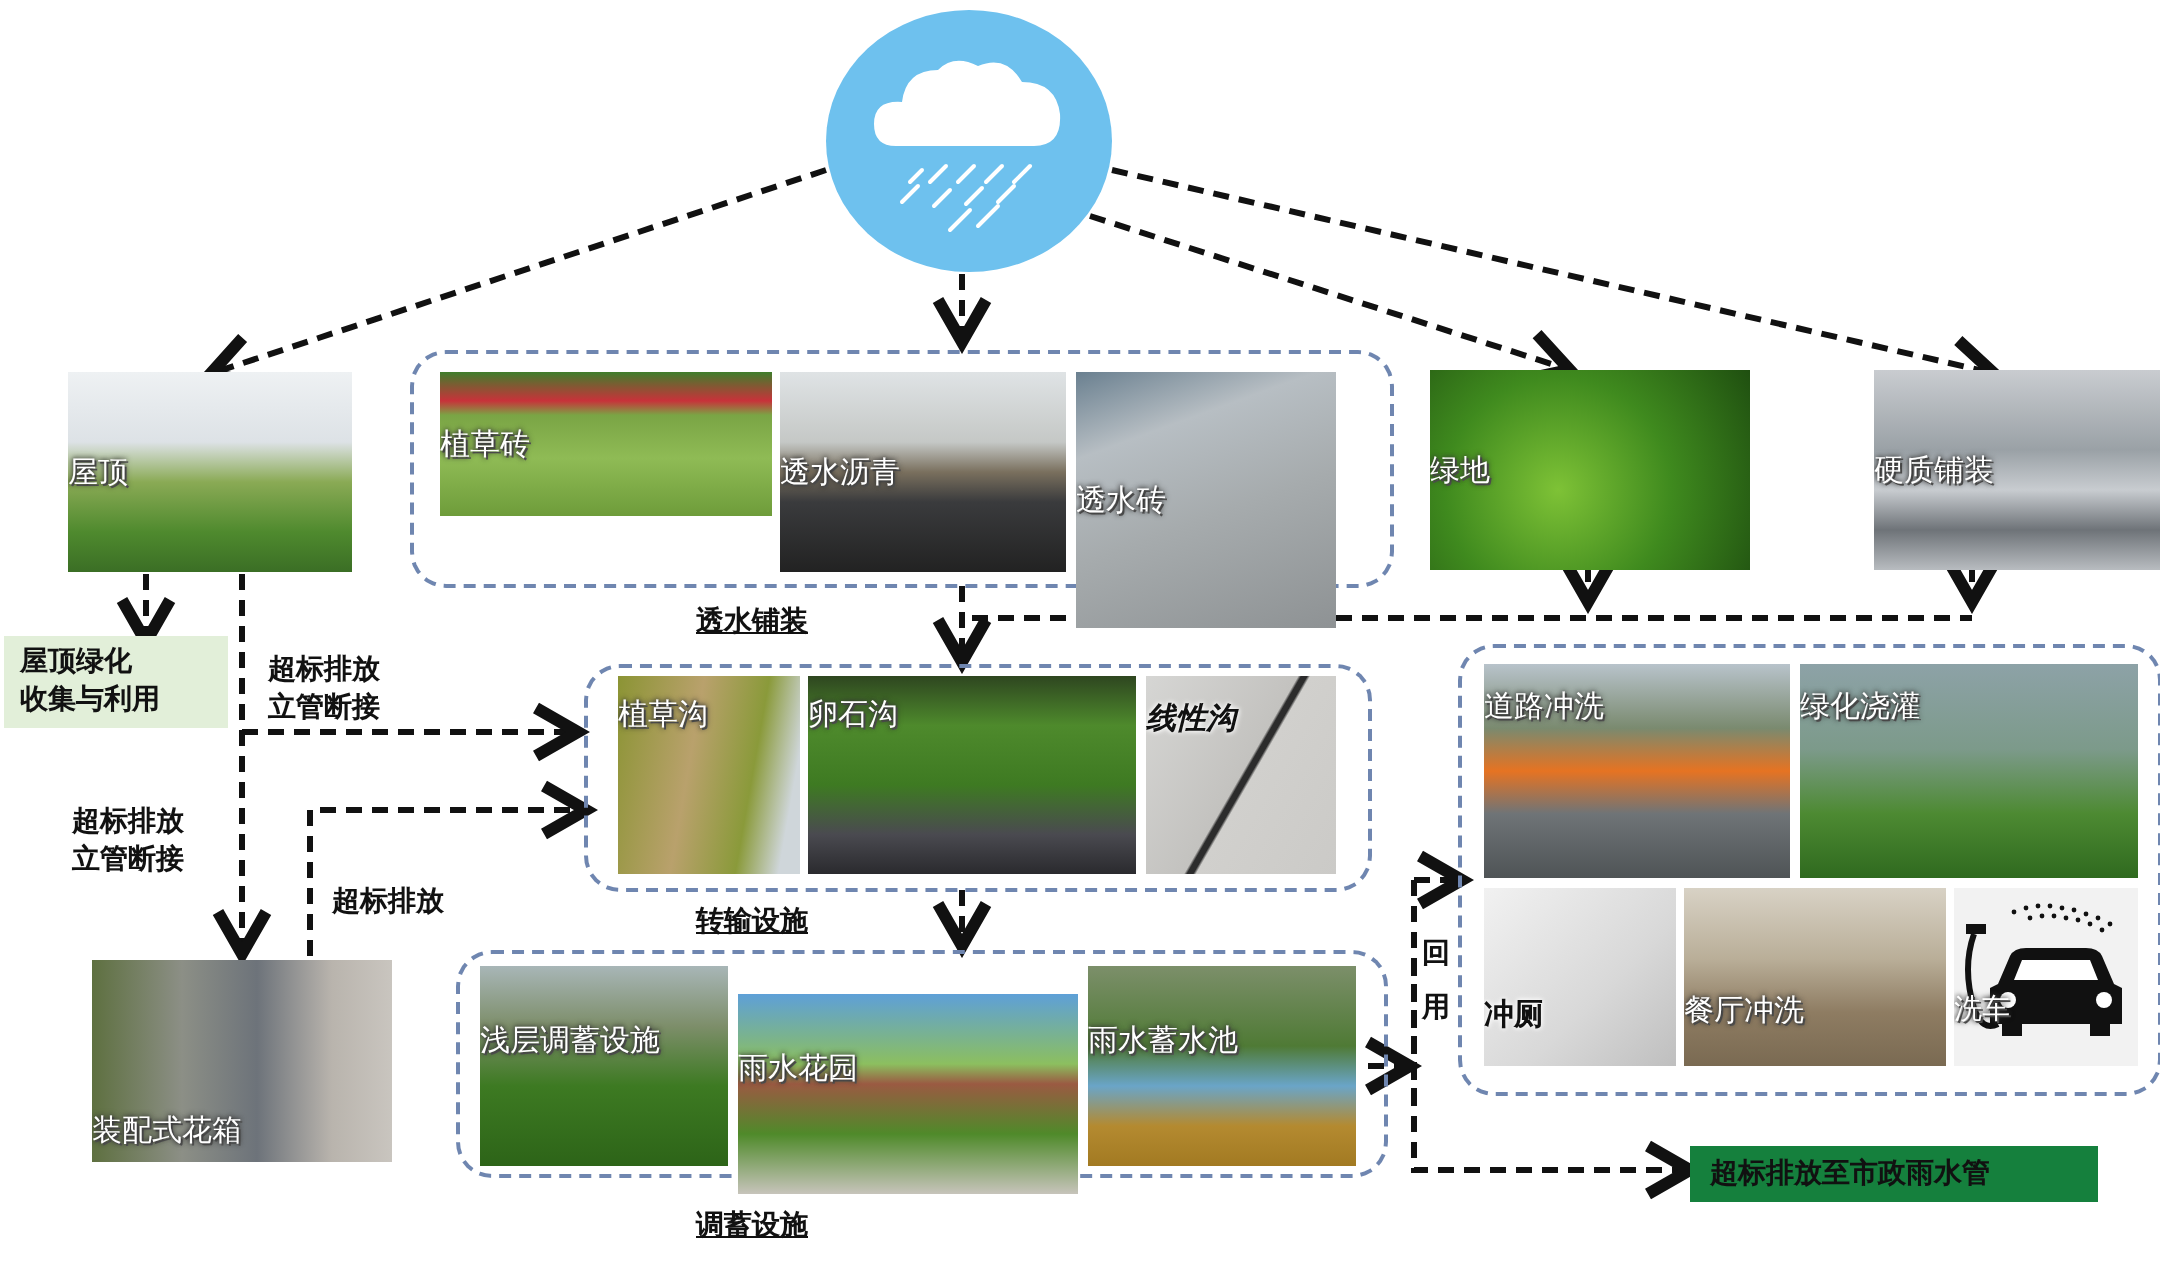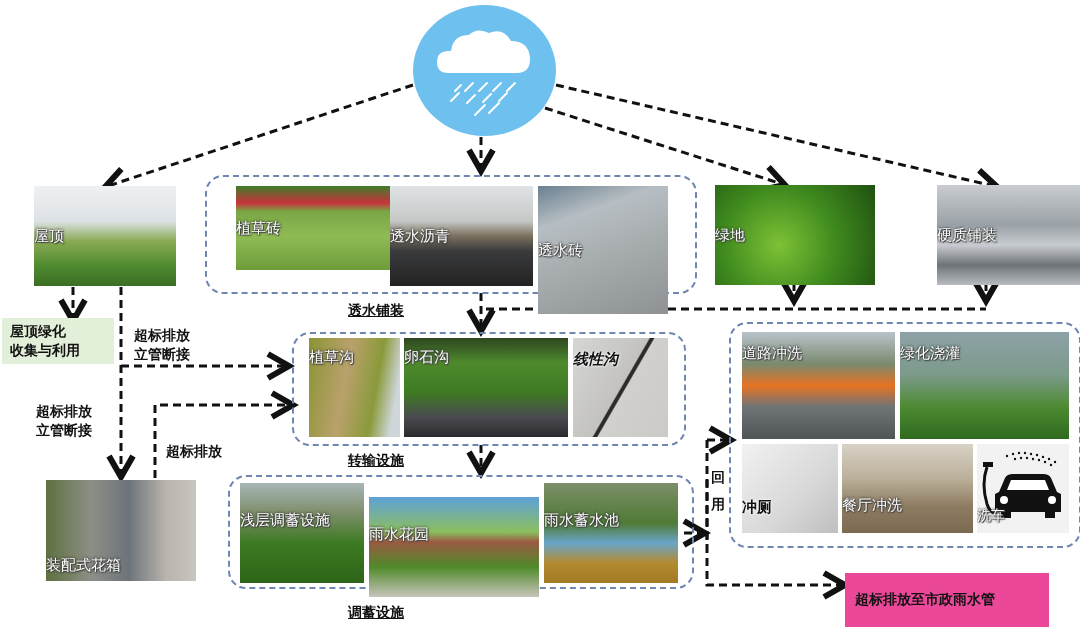--- a/index.html
+++ b/index.html
@@ -7,21 +7,21 @@
   .abs{position:absolute;}
   .photo{position:absolute;overflow:hidden;display:flex;align-items:center;}
   .photo .cap{font-size:15px;color:#fff;text-shadow:0 0 2px #333,0 0 3px #333,1px 1px 0 #555;position:relative;z-index:2;white-space:nowrap;}
   .photo .cap.dark{color:#111;text-shadow:0 0 2px #fff,0 0 3px #fff;font-weight:bold;}
   .group{position:absolute;border:2px dashed #6f86b0;border-radius:18px;}
   .label{position:absolute;font-weight:bold;font-size:14px;color:#111;}
   .label.u{text-decoration:underline;}
   .tag{position:absolute;font-weight:bold;font-size:14px;color:#111;line-height:19px;}
   svg.arrows{position:absolute;left:0;top:0;}
   .greenbox{position:absolute;background:#e2efd9;font-weight:bold;font-size:14px;line-height:19px;padding:4px 8px;color:#111;}
-  .greybox{position:absolute;background:#ec4899;font-weight:bold;font-size:14px;padding:18px 10px;color:#111;}
+  .greybox{position:absolute;background:#15803d;font-weight:bold;font-size:14px;padding:5px 10px;color:#111;}
 </style>
 </head>
 <body>
 
 <div class="abs" style="left:413px;top:5px;width:143px;height:131px;border-radius:50%;background:#6ec1ee;">
   <svg width="143" height="131" viewBox="0 0 143 131">
     <path d="M35 68 Q24 68 24 57 Q24 45 38 46 Q40 30 56 30 Q64 22 76 28 Q90 22 98 36 Q115 36 117 52 Q118 68 104 68 Z" fill="#fff"></path>
     <g stroke="#fff" stroke-width="2" stroke-linecap="round">
       <line x1="42" y1="86" x2="48" y2="80"></line>
         <line x1="52" y1="86" x2="60" y2="78"></line>
@@ -82,21 +82,21 @@
   <div>超标排放</div>
     <div>立管断接</div>
 </div>
 <div class="tag" style="left:166px;top:442px;">超标排放</div>
 
 <div class="photo" style="left:46px;top:480px;width:150px;height:101px;background:linear-gradient(90deg,#5e7040 0%,#8c8f86 30%,#6d737a 55%,#b9b4ad 80%,#c9c5bf 100%);">
   <span class="cap" style="position:absolute;bottom:6px;">装配式花箱</span>
 </div>
 
 <div class="group" style="left:205px;top:175px;width:488px;height:115px;"></div>
-<div class="photo" style="left:236px;top:186px;width:166px;height:84px;background:linear-gradient(#3f7e2c 0%,#c8323a 20%,#7aa545 30%,#8fbb55 60%,#6e9c3a 100%);">
+<div class="photo" style="left:220px;top:186px;width:166px;height:72px;background:linear-gradient(#3f7e2c 0%,#c8323a 20%,#7aa545 30%,#8fbb55 60%,#6e9c3a 100%);">
   <span class="cap">植草砖</span>
 </div>
 <div class="photo" style="left:390px;top:186px;width:143px;height:100px;background:linear-gradient(#dfe3e5 0%,#c5c8c6 35%,#7a705e 50%,#3a3b3d 65%,#222 100%);">
   <span class="cap">透水沥青</span>
 </div>
 <div class="photo" style="left:538px;top:186px;width:130px;height:128px;background:linear-gradient(160deg,#6a8090 0%,#b7bec3 25%,#a6abad 55%,#8e9294 100%);">
   <span class="cap">透水砖</span>
 </div>
 <div class="label u" style="left:348px;top:302px;">透水铺装</div>
 
@@ -174,16 +174,16 @@
         <circle cx="78" cy="18" r="1.2"></circle>
       <circle cx="38" cy="15" r="1.2"></circle>
         <circle cx="44" cy="14" r="1.2"></circle>
         <circle cx="50" cy="14" r="1.2"></circle>
         <circle cx="56" cy="15" r="1.2"></circle>
         <circle cx="62" cy="16" r="1.2"></circle>
         <circle cx="68" cy="18" r="1.2"></circle>
         <circle cx="74" cy="21" r="1.2"></circle>
     </g>
   </svg>
-  <span class="cap" style="position:absolute;top:52px;font-size:14px;margin-top:11px;">洗车</span>
+  <span class="cap" style="position:absolute;top:52px;font-size:14px;">洗车</span>
 </div>
 
 <div class="greybox" style="left:845px;top:573px;width:184px;">超标排放至市政雨水管</div>
 
 </body></html>

